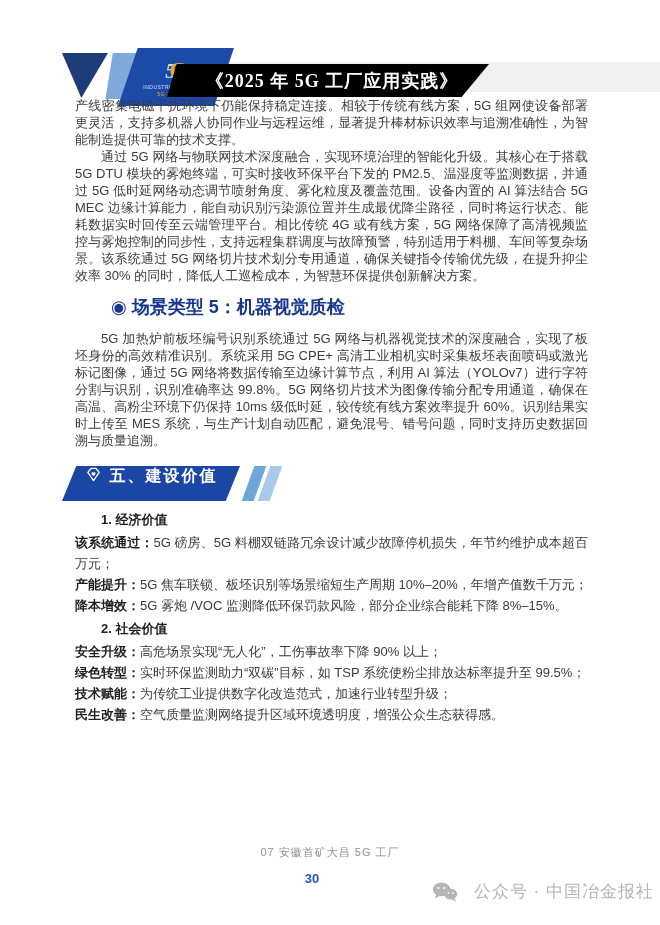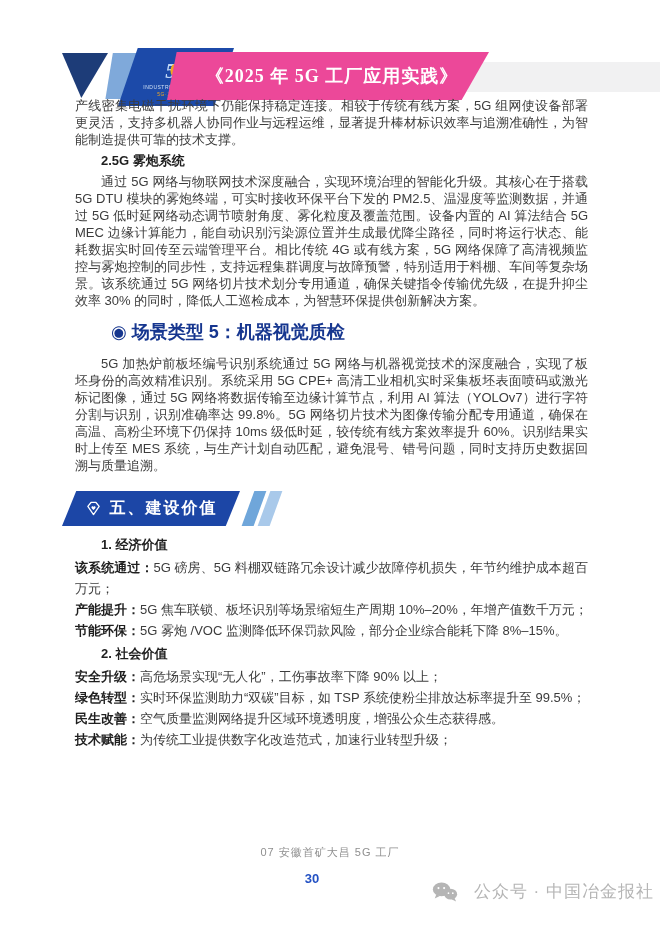--- a/index.html
+++ b/index.html
@@ -19,39 +19,39 @@
   .hdr-logo-plate{position:absolute;left:118px;top:48px;width:116px;height:58px;background:#1c4aa9;
     clip-path:polygon(17% 0,100% 0,83% 100%,0 100%);
     display:flex;flex-direction:column;align-items:center;justify-content:center;}
   .logo-mark{display:flex;align-items:flex-end;line-height:1;}
   .logo-five{font-family:"Liberation Serif","DejaVu Serif",serif;font-style:italic;font-weight:bold;
     font-size:22px;color:#bfd6f5;}
   .logo-c{font-family:"Liberation Serif","DejaVu Serif",serif;font-weight:bold;font-size:24px;
     color:#f2a71f;margin-left:-7px;}
   .logo-line1{font-size:5px;color:#cfe0f5;letter-spacing:.5px;margin-top:2px;}
   .logo-line2{font-size:5px;color:#f2a71f;letter-spacing:.5px;margin-top:1px;}
-  .hdr-title-banner{position:absolute;left:167px;top:52px;width:322px;height:48px;background:#ec4899;
+  .hdr-title-banner{position:absolute;left:167px;top:64px;width:322px;height:33px;background:#000000;
     clip-path:polygon(3% 0,100% 0,91.5% 100%,0 100%);
     display:flex;align-items:center;justify-content:center;}
   .hdr-title{font-family:"Liberation Serif","DejaVu Serif",serif;font-weight:bold;font-size:18px;
     color:#ffffff;letter-spacing:1px;padding-left:8px;}
 
   
   .main{position:absolute;left:75px;top:97px;width:513px;}
   .para{font-size:13px;line-height:17px;color:#3c3c3c;text-align:justify;margin:0;}
   .indent{text-indent:2em;}
   .sub-head{font-size:13px;line-height:21px;color:#1f1f1f;font-weight:bold;text-indent:2em;margin:2px 0 2px 0;}
   .scene-head{font-size:18px;line-height:21px;color:#16368f;font-weight:bold;text-indent:2em;
     margin:13px 0 12px 0;}
   .scene-bullet{font-weight:bold;}
 
   .sec-banner{position:relative;height:36px;margin:17px 0 7px -13px;}
   .sec-banner-plate{position:absolute;left:0;top:0;width:178px;height:35px;background:#1c46a6;
     clip-path:polygon(8% 0,100% 0,92% 100%,0 100%);
-    display:flex;align-items:center;justify-content:center;gap:8px;}
+    display:flex;justify-content:center;gap:8px;}
   .sec-banner-title{font-family:"Liberation Serif","DejaVu Serif",serif;font-weight:bold;
     font-size:16px;color:#fff;letter-spacing:2px;}
   .stripe{position:absolute;top:0;height:35px;width:12px;transform:skewX(-20deg);}
   .stripe-mid{left:186px;background:#6fa6da;}
   .stripe-light{left:202px;background:#a9c9ea;}
 
   .value-line{font-size:13px;line-height:21px;color:#3c3c3c;text-align:justify;margin:0;}
   .value-label{font-weight:bold;color:#1f1f1f;}
 
   
@@ -81,21 +81,20 @@
     </div>
     <div class="hdr-title-banner">
       <span class="hdr-title">《2025 年 5G 工厂应用实践》</span>
     </div>
   </div>
 
   <div class="main">
 
     <p class="para">产线密集电磁干扰环境下仍能保持稳定连接。相较于传统有线方案，5G 组网使设备部署更灵活，支持多机器人协同作业与远程运维，显著提升棒材标识效率与追溯准确性，为智能制造提供可靠的技术支撑。</p>
 
-    <p class="sub-head">2.5G 雾炮系统</p>
 
     <p class="para indent">通过 5G 网络与物联网技术深度融合，实现环境治理的智能化升级。其核心在于搭载 5G DTU 模块的雾炮终端，可实时接收环保平台下发的 PM2.5、温湿度等监测数据，并通过 5G 低时延网络动态调节喷射角度、雾化粒度及覆盖范围。设备内置的 AI 算法结合 5G MEC 边缘计算能力，能自动识别污染源位置并生成最优降尘路径，同时将运行状态、能耗数据实时回传至云端管理平台。相比传统 4G 或有线方案，5G 网络保障了高清视频监控与雾炮控制的同步性，支持远程集群调度与故障预警，特别适用于料棚、车间等复杂场景。该系统通过 5G 网络切片技术划分专用通道，确保关键指令传输优先级，在提升抑尘效率 30% 的同时，降低人工巡检成本，为智慧环保提供创新解决方案。</p>
 
     <p class="scene-head"><span class="scene-bullet">◉</span>&nbsp;<span>场景类型 5：机器视觉质检</span></p>
 
     <p class="para indent">5G 加热炉前板坯编号识别系统通过 5G 网络与机器视觉技术的深度融合，实现了板坯身份的高效精准识别。系统采用 5G CPE+ 高清工业相机实时采集板坯表面喷码或激光标记图像，通过 5G 网络将数据传输至边缘计算节点，利用 AI 算法（YOLOv7）进行字符分割与识别，识别准确率达 99.8%。5G 网络切片技术为图像传输分配专用通道，确保在高温、高粉尘环境下仍保持 10ms 级低时延，较传统有线方案效率提升 60%。识别结果实时上传至 MES 系统，与生产计划自动匹配，避免混号、错号问题，同时支持历史数据回溯与质量追溯。</p>
 
     <div class="sec-banner">
       <div class="sec-banner-plate">
         <svg width="17" height="17" viewBox="0 0 24 24">
@@ -105,28 +104,28 @@
         <span class="sec-banner-title">五、建设价值</span>
       </div>
       <div class="stripe stripe-mid"></div>
       <div class="stripe stripe-light"></div>
     </div>
 
     <p class="sub-head">1. 经济价值</p>
 
     <p class="value-line"><span class="value-label">该系统通过：</span><span>5G 磅房、5G 料棚双链路冗余设计减少故障停机损失，年节约维护成本超百万元；</span></p>
     <p class="value-line"><span class="value-label">产能提升：</span><span>5G 焦车联锁、板坯识别等场景缩短生产周期 10%–20%，年增产值数千万元；</span></p>
-    <p class="value-line"><span class="value-label">节能环保：</span><span>5G 雾炮 /VOC 监测降低环保罚款风险，部分企业综合能耗下降 8%–15%。</span></p>
+    <p class="value-line"><span class="value-label">降本增效：</span><span>5G 雾炮 /VOC 监测降低环保罚款风险，部分企业综合能耗下降 8%–15%。</span></p>
 
     <p class="sub-head">2. 社会价值</p>
 
     <p class="value-line"><span class="value-label">安全升级：</span><span>高危场景实现“无人化”，工伤事故率下降 90% 以上；</span></p>
     <p class="value-line"><span class="value-label">绿色转型：</span><span>实时环保监测助力“双碳”目标，如 TSP 系统使粉尘排放达标率提升至 99.5%；</span></p>
+    <p class="value-line"><span class="value-label">技术赋能：</span><span>为传统工业提供数字化改造范式，加速行业转型升级；</span></p>
     <p class="value-line"><span class="value-label">民生改善：</span><span>空气质量监测网络提升区域环境透明度，增强公众生态获得感。</span></p>
-    <p class="value-line"><span class="value-label">技术赋能：</span><span>为传统工业提供数字化改造范式，加速行业转型升级；</span></p>
 
   </div>
 
   <div class="footer-chapter">07  安徽首矿大昌 5G 工厂</div>
   <div class="footer-page">30</div>
 
   <div class="watermark">
     <svg width="26" height="22" viewBox="0 0 30 25">
       <ellipse cx="11" cy="9.5" rx="10" ry="8" fill="#b5b5b5"></ellipse>
       <path d="M5 15 L3.2 20 L9 17" fill="#b5b5b5"></path>

